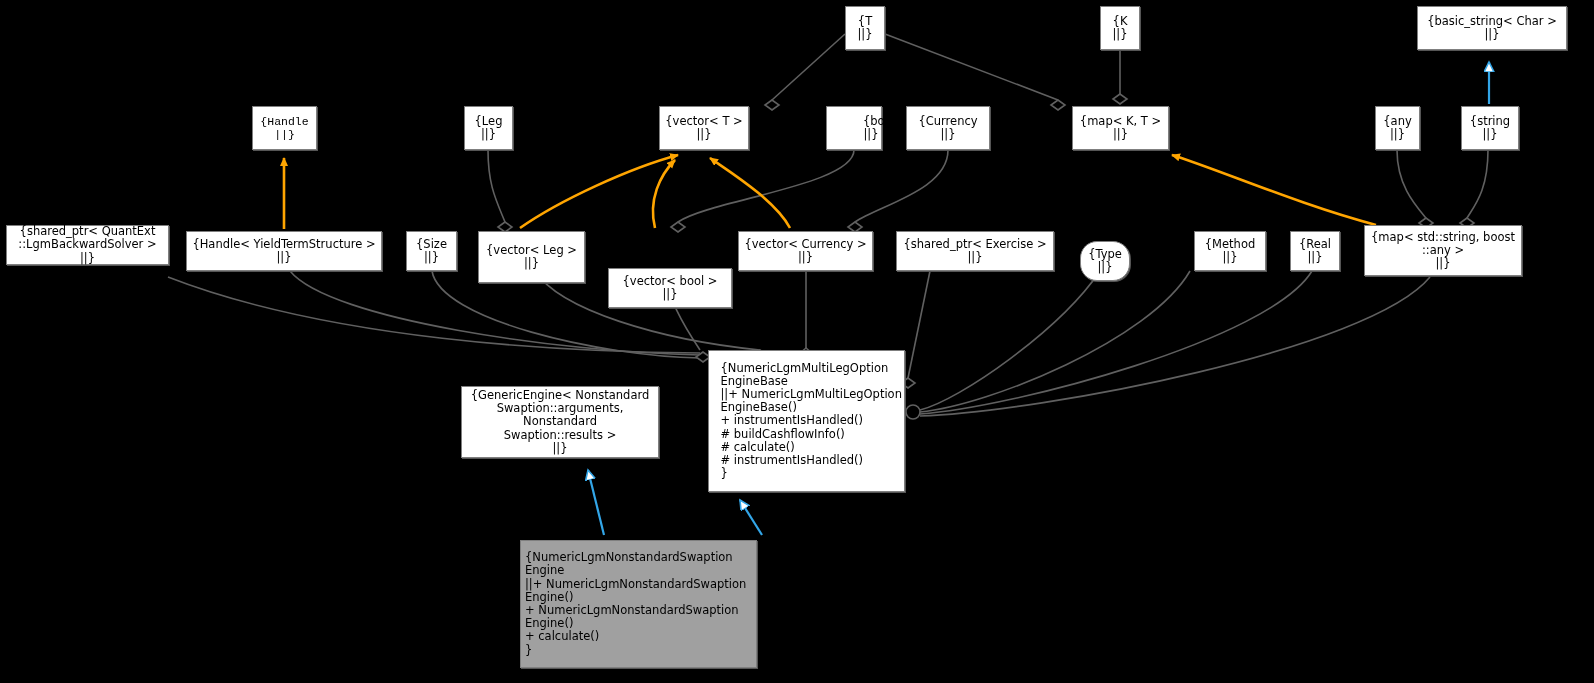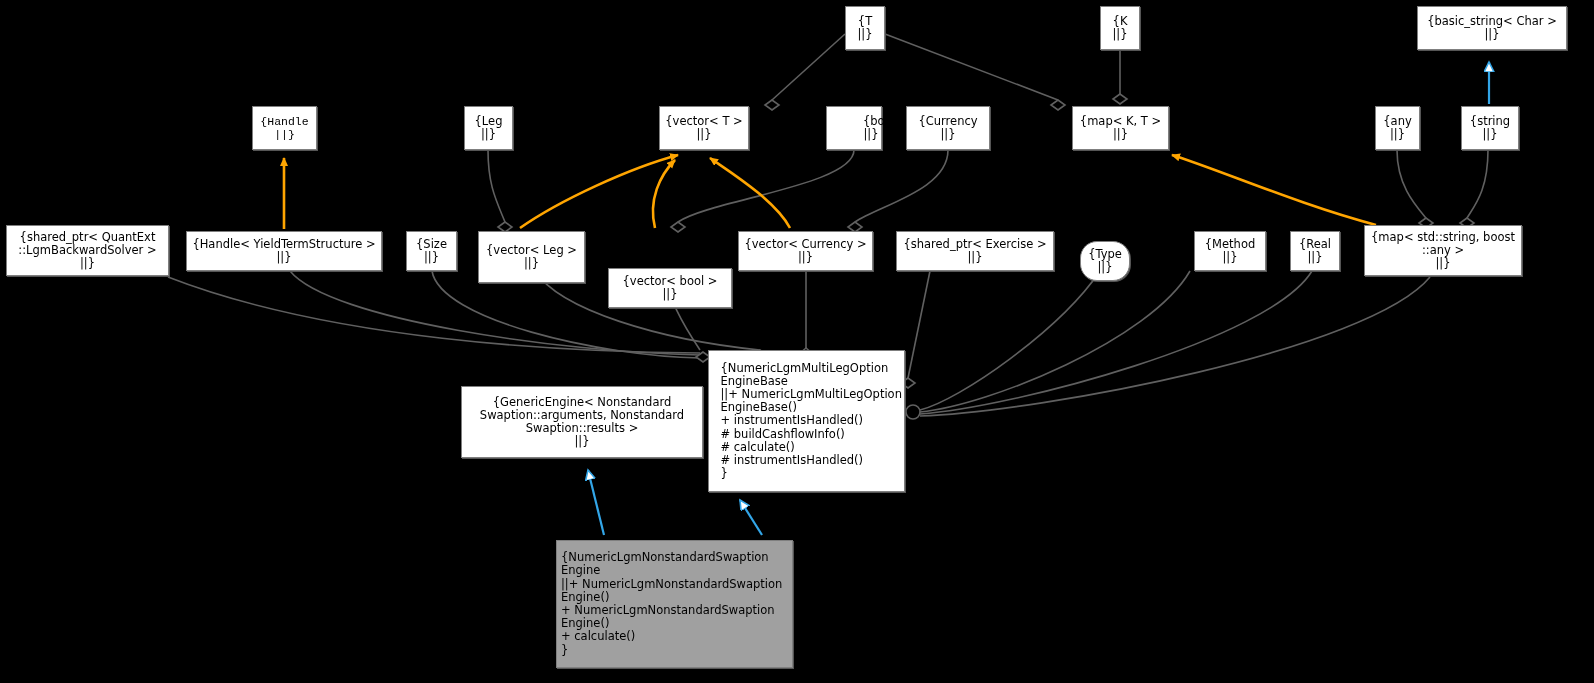--- a/index.html
+++ b/index.html
@@ -35,21 +35,20 @@
     display: flex;
     flex-direction: column;
     align-items: center;
     justify-content: center;
     white-space: pre-line;
     z-index: 5;
     padding: 1px 2px;
   }
   .node.filled {
     background: #a0a0a0;
-    margin-left: 36px;
   }
   .node .txt {
     width: 100%;
     display: block;
   }
 </style>
 </head>
 <body>
 
 <div id="canvas">
@@ -150,21 +149,21 @@
       <div class="node" style="left: 826px; top: 106px; width: 56px; height: 44px; padding-left: 36px;"><span class="txt">{bool
 ||}</span></div>
       <div class="node" style="left: 906px; top: 106px; width: 84px; height: 44px;"><span class="txt">{Currency
 ||}</span></div>
       <div class="node" style="left: 1072px; top: 106px; width: 97px; height: 44px;"><span class="txt">{map&lt; K, T &gt;
 ||}</span></div>
       <div class="node" style="left: 1375px; top: 106px; width: 45px; height: 44px;"><span class="txt">{any
 ||}</span></div>
       <div class="node" style="left: 1461px; top: 106px; width: 58px; height: 44px;"><span class="txt">{string
 ||}</span></div>
-      <div class="node" style="left: 6px; top: 225px; width: 163px; height: 51px;"><span class="txt">{shared_ptr&lt; QuantExt
+      <div class="node" style="left: 6px; top: 225px; width: 163px; height: 40px;"><span class="txt">{shared_ptr&lt; QuantExt
 ::LgmBackwardSolver &gt;
 ||}</span></div>
       <div class="node" style="left: 186px; top: 231px; width: 196px; height: 40px;"><span class="txt">{Handle&lt; YieldTermStructure &gt;
 ||}</span></div>
       <div class="node" style="left: 406px; top: 231px; width: 51px; height: 40px;"><span class="txt">{Size
 ||}</span></div>
       <div class="node" style="left: 478px; top: 231px; width: 107px; height: 52px;"><span class="txt">{vector&lt; Leg &gt;
 ||}</span></div>
       <div class="node" style="left: 608px; top: 220px; width: 124px; height: 40px; margin-top: 48px;"><span class="txt">{vector&lt; bool &gt;
 ||}</span></div>
@@ -174,21 +173,21 @@
 ||}</span></div>
       <div class="node" style="left: 1080px; top: 241px; width: 50px; height: 40px; border-radius: 17px;"><span class="txt">{Type
 ||}</span></div>
       <div class="node" style="left: 1156px; top: 231px; width: 72px; height: 40px; margin-left: 38px;"><span class="txt">{Method
 ||}</span></div>
       <div class="node" style="left: 1290px; top: 231px; width: 50px; height: 40px;"><span class="txt">{Real
 ||}</span></div>
       <div class="node" style="left: 1364px; top: 225px; width: 158px; height: 51px;"><span class="txt">{map&lt; std::string, boost
 ::any &gt;
 ||}</span></div>
-      <div class="node" style="left: 461px; top: 386px; width: 242px; height: 72px;"><span class="txt">{GenericEngine&lt; Nonstandard
+      <div class="node" style="left: 461px; top: 386px; width: 198px; height: 72px;"><span class="txt">{GenericEngine&lt; Nonstandard
 Swaption::arguments, Nonstandard
 Swaption::results &gt;
 ||}</span></div>
       <div class="node" style="left: 708px; top: 350px; width: 197px; height: 142px;"><span class="txt" style="text-align: left; padding-left: 19px;">{NumericLgmMultiLegOption
 EngineBase
 ||+ NumericLgmMultiLegOption
 EngineBase()
 + instrumentIsHandled()
 # buildCashflowInfo()
 # calculate()

